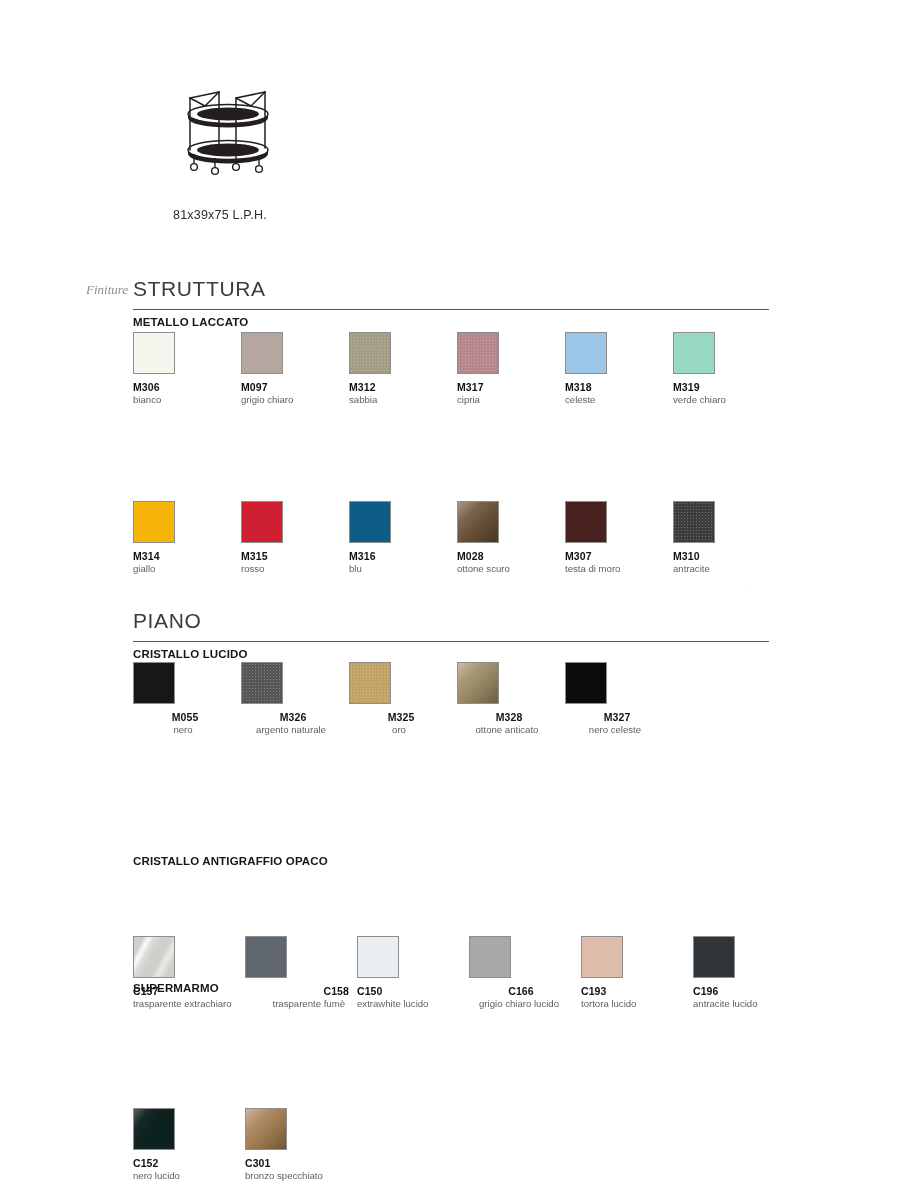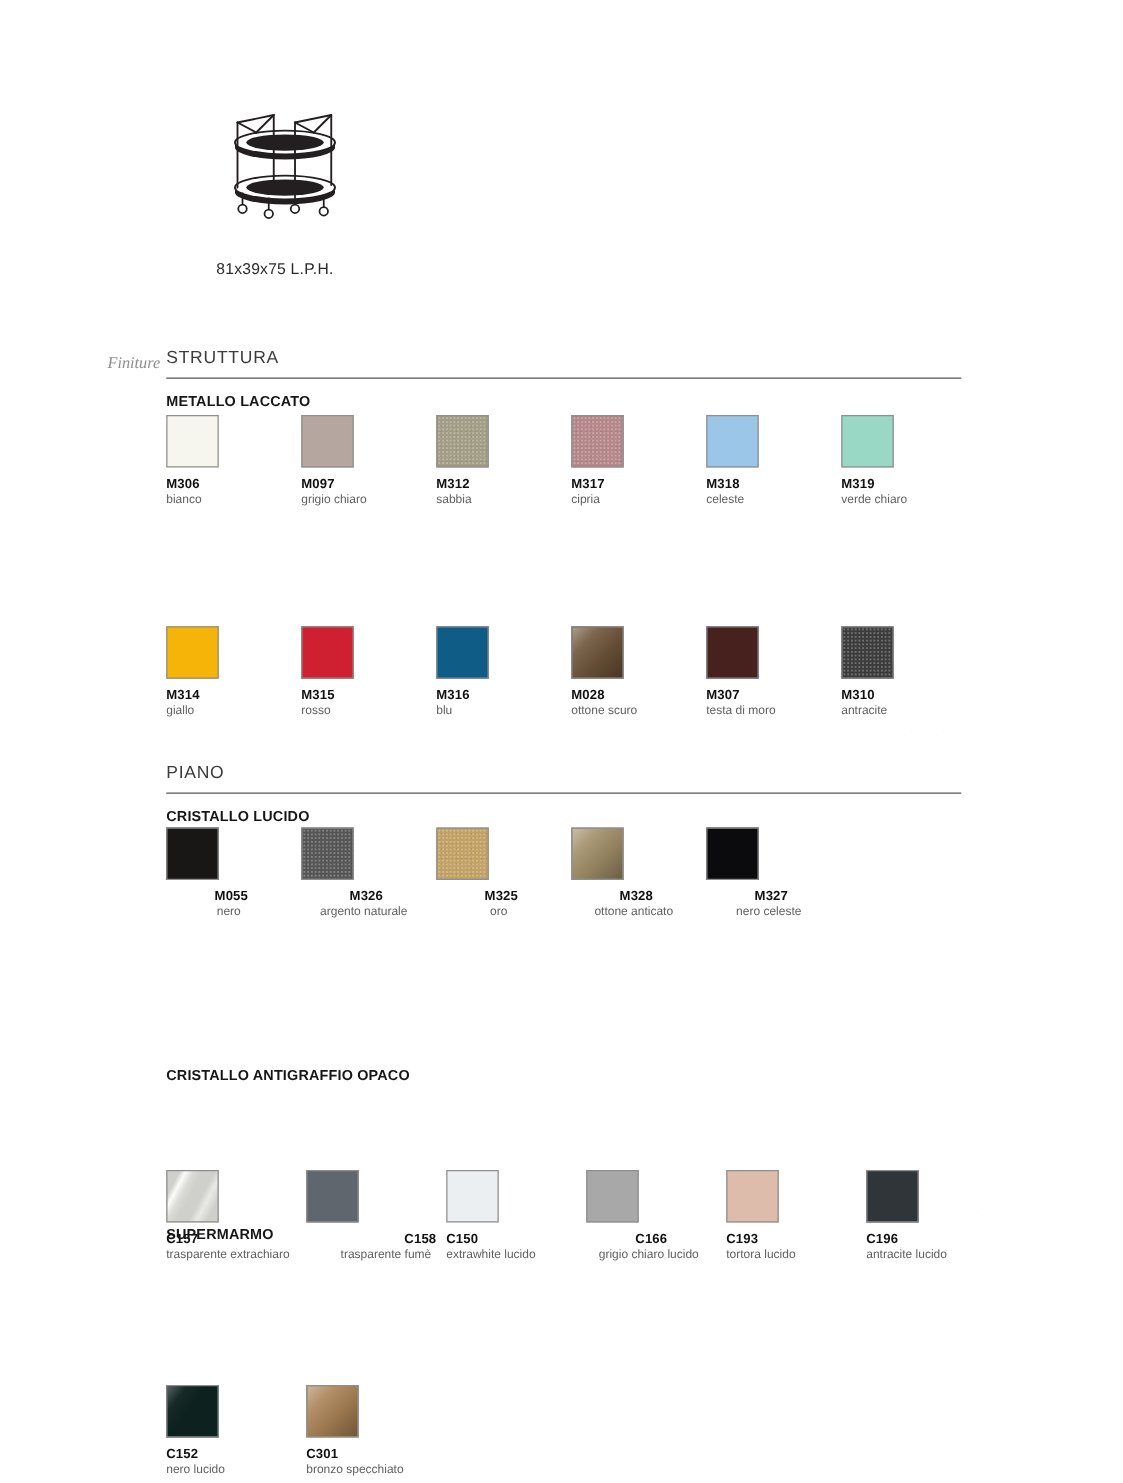--- a/index.html
+++ b/index.html
@@ -36,21 +36,21 @@
     font-family: "Liberation Serif", serif;
     font-style: italic;
     font-size: 13px;
     color: #8d8d8d;
     margin-left: 20px;
   }
 
   
   .section { position: absolute; left: 133px; width: 636px; }
   .section-title {
-    font-size: 14px;
+    font-size: 21px;
     font-weight: 400;
     color: #3b3b3b;
     letter-spacing: .6px;
     line-height: 1;
     padding-bottom: 10px;
   }
   .section-rule {
     border-bottom: 1px solid #555;
     width: 636px;
     height: 0;

